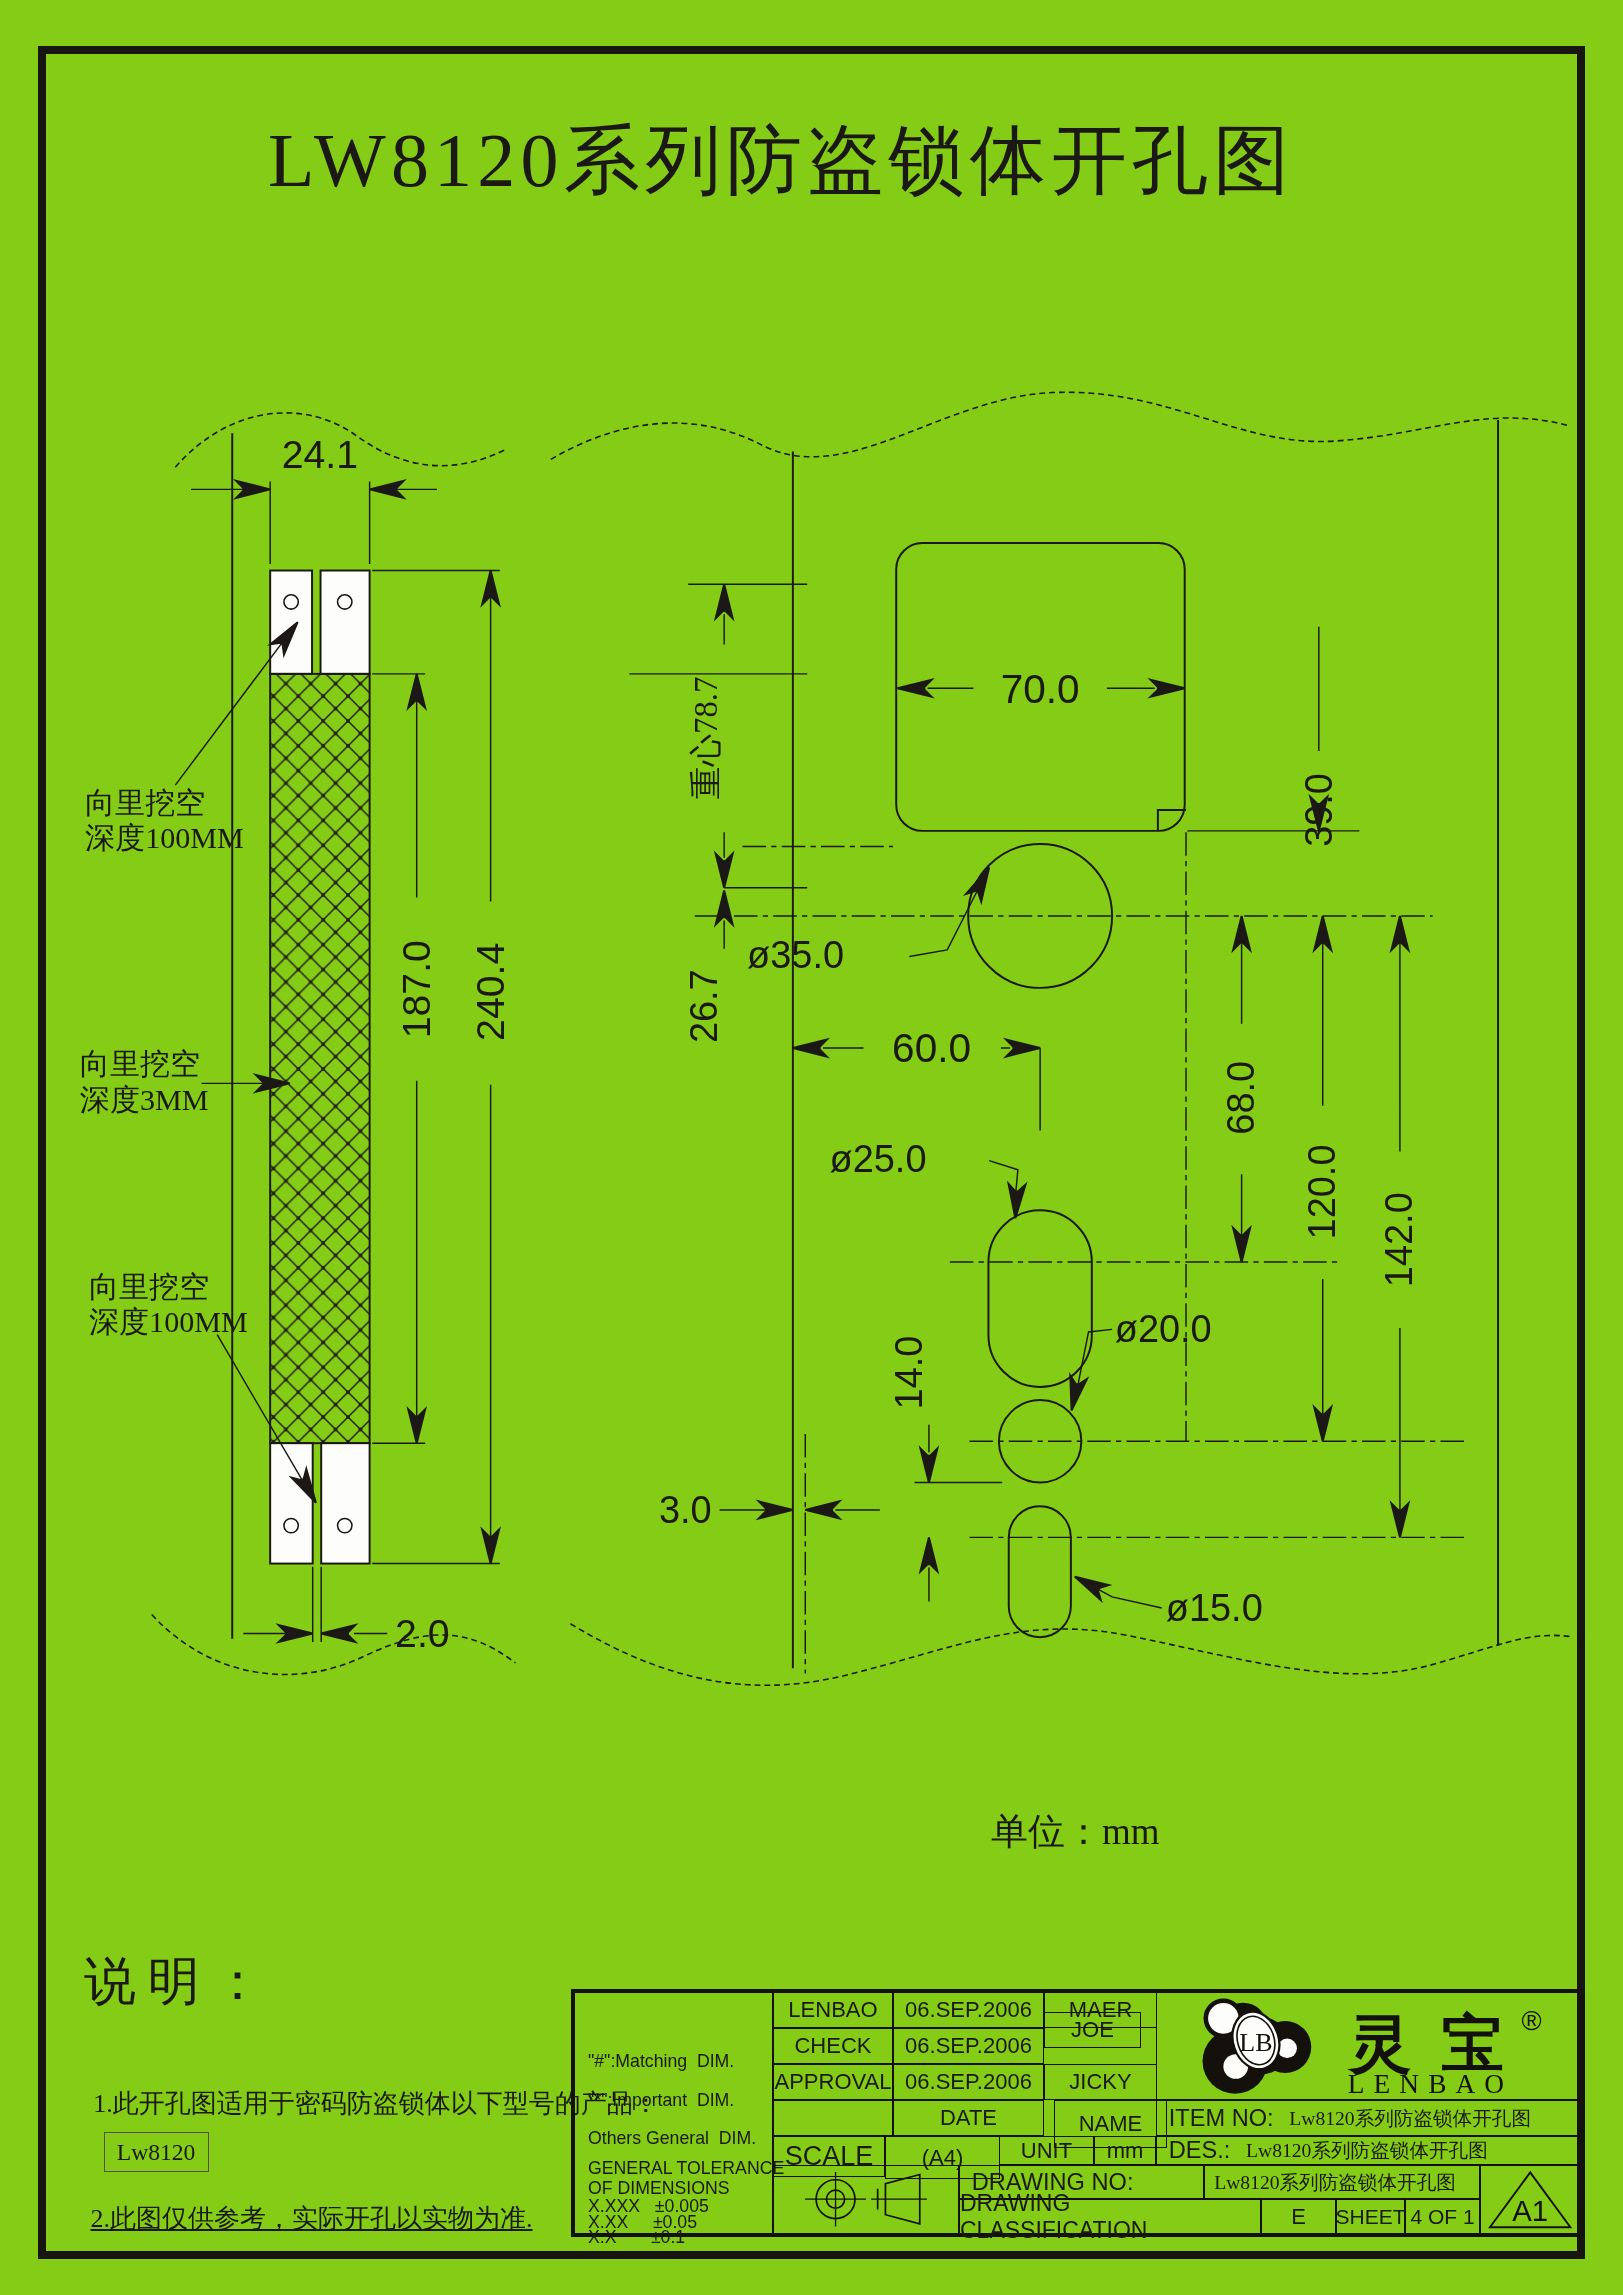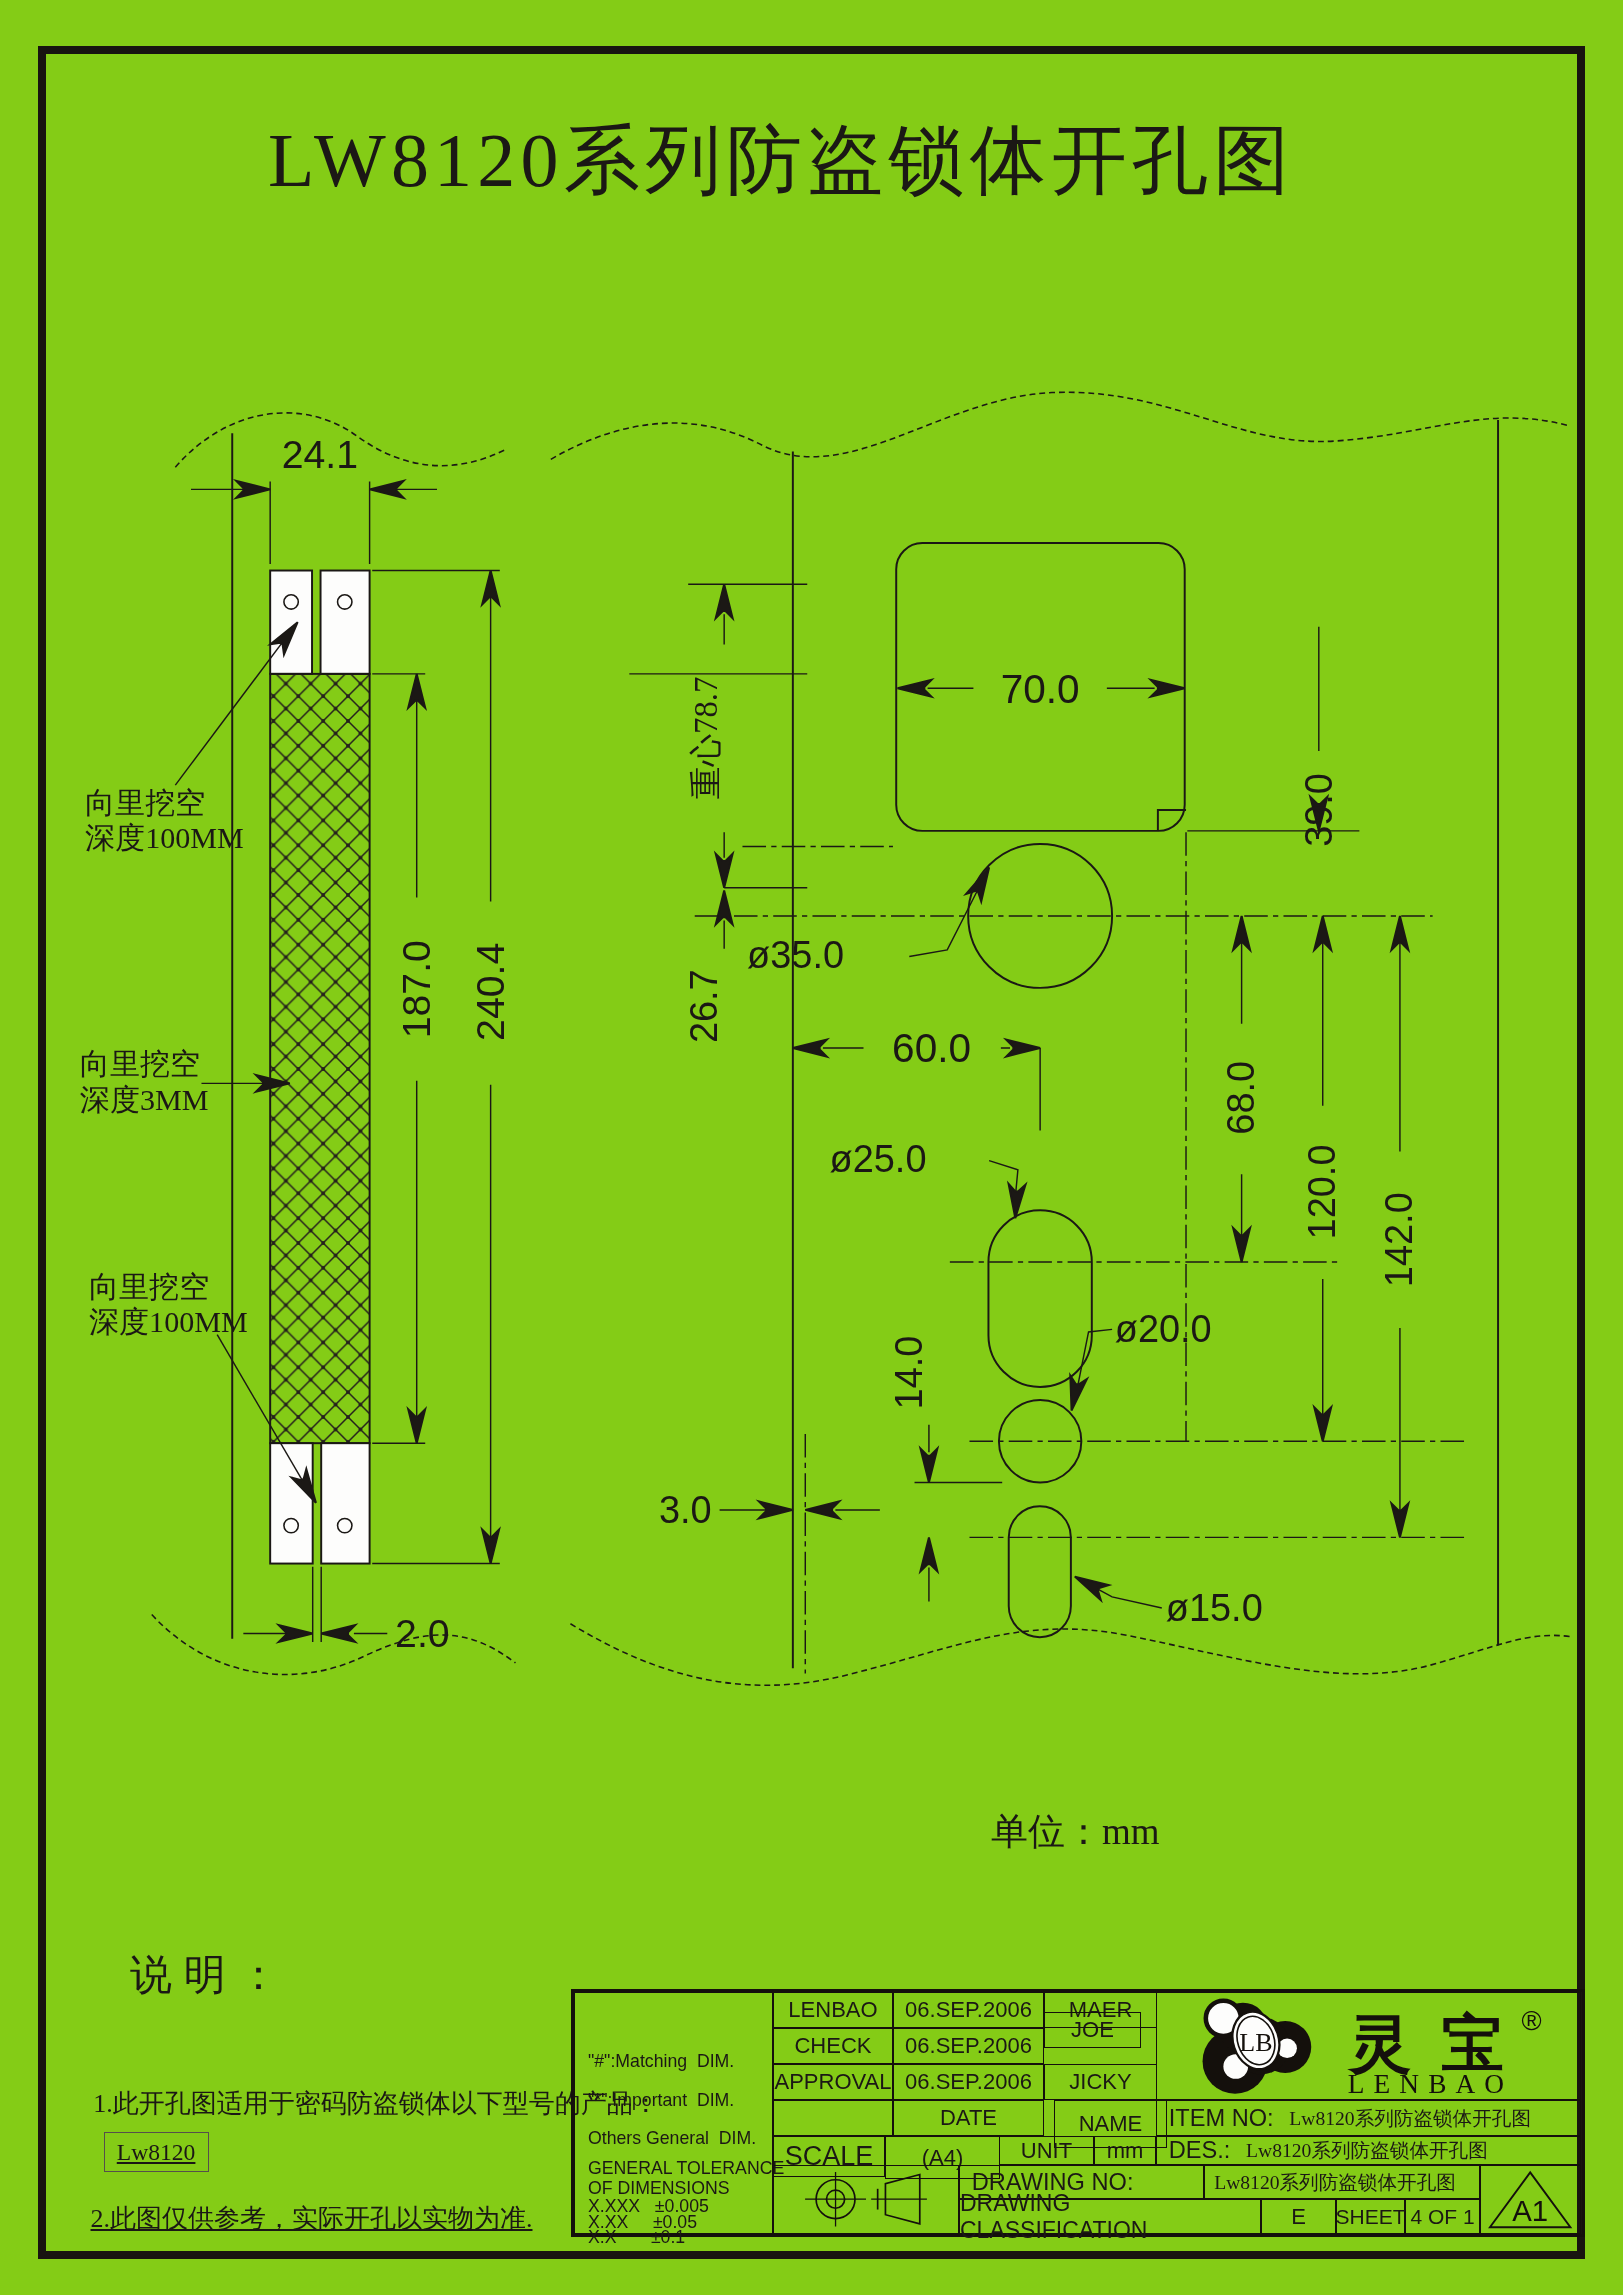--- a/index.html
+++ b/index.html
@@ -4,24 +4,24 @@
 <style>
   html,body{margin:0;padding:0;background:#e8e8e8;}
   .page{position:relative;width:1623px;height:2295px;background:#84cc16;overflow:hidden;
         font-family:"Liberation Sans",sans-serif;color:#1b1815;}
   .frame{position:absolute;left:38px;top:46px;right:38px;bottom:36px;border:8.5px solid #181410;}
   .title{position:absolute;left:268px;top:110px;font-family:"Liberation Serif",serif;
          font-size:76px;letter-spacing:5.2px;white-space:nowrap;font-weight:500;}
   svg{position:absolute;left:0;top:0;}
   .unit{position:absolute;left:991px;top:1807px;font-family:"Liberation Serif",serif;font-size:37px;}
   .notes{position:absolute;left:84px;top:1947px;font-family:"Liberation Serif",serif;}
-  .notes .hd{font-size:42px;letter-spacing:11.8px;margin-left:46px;}
+  .notes .hd{font-size:52px;letter-spacing:11.8px;}
   .notes .it1{position:absolute;left:9.2px;top:139px;font-size:26px;white-space:nowrap;}
   .notes .model{position:absolute;left:19.6px;top:185px;width:103px;height:38px;border:1.3px solid #55504b;
-                font-size:23.6px;display:flex;align-items:center;justify-content:center;text-decoration:underline;}
+                font-size:23.6px;display:flex;align-items:center;justify-content:center;}
   .notes .it2{position:absolute;left:6.5px;top:254px;font-size:26px;white-space:nowrap;text-decoration:underline;}
   .tb{position:absolute;left:571px;top:1989px;width:1008px;height:242px;border:3.9px solid #14100c;box-sizing:content-box;}
   .cell{position:absolute;border:1.6px solid #14100c;box-sizing:border-box;
         display:flex;align-items:center;justify-content:center;font-size:22px;background:transparent;}
   .cell.left{justify-content:flex-start;}
   .tol{position:absolute;left:0;top:0;width:199px;height:242px;border:1.6px solid #14100c;box-sizing:border-box;font-size:17.7px;}
   .tol div{position:absolute;left:13px;white-space:pre;}
   .cjk{font-family:"Liberation Serif",serif;}
   .lblval{justify-content:flex-start;padding-left:11.8px;gap:15.7px;white-space:nowrap;overflow:hidden;}
 </style>

